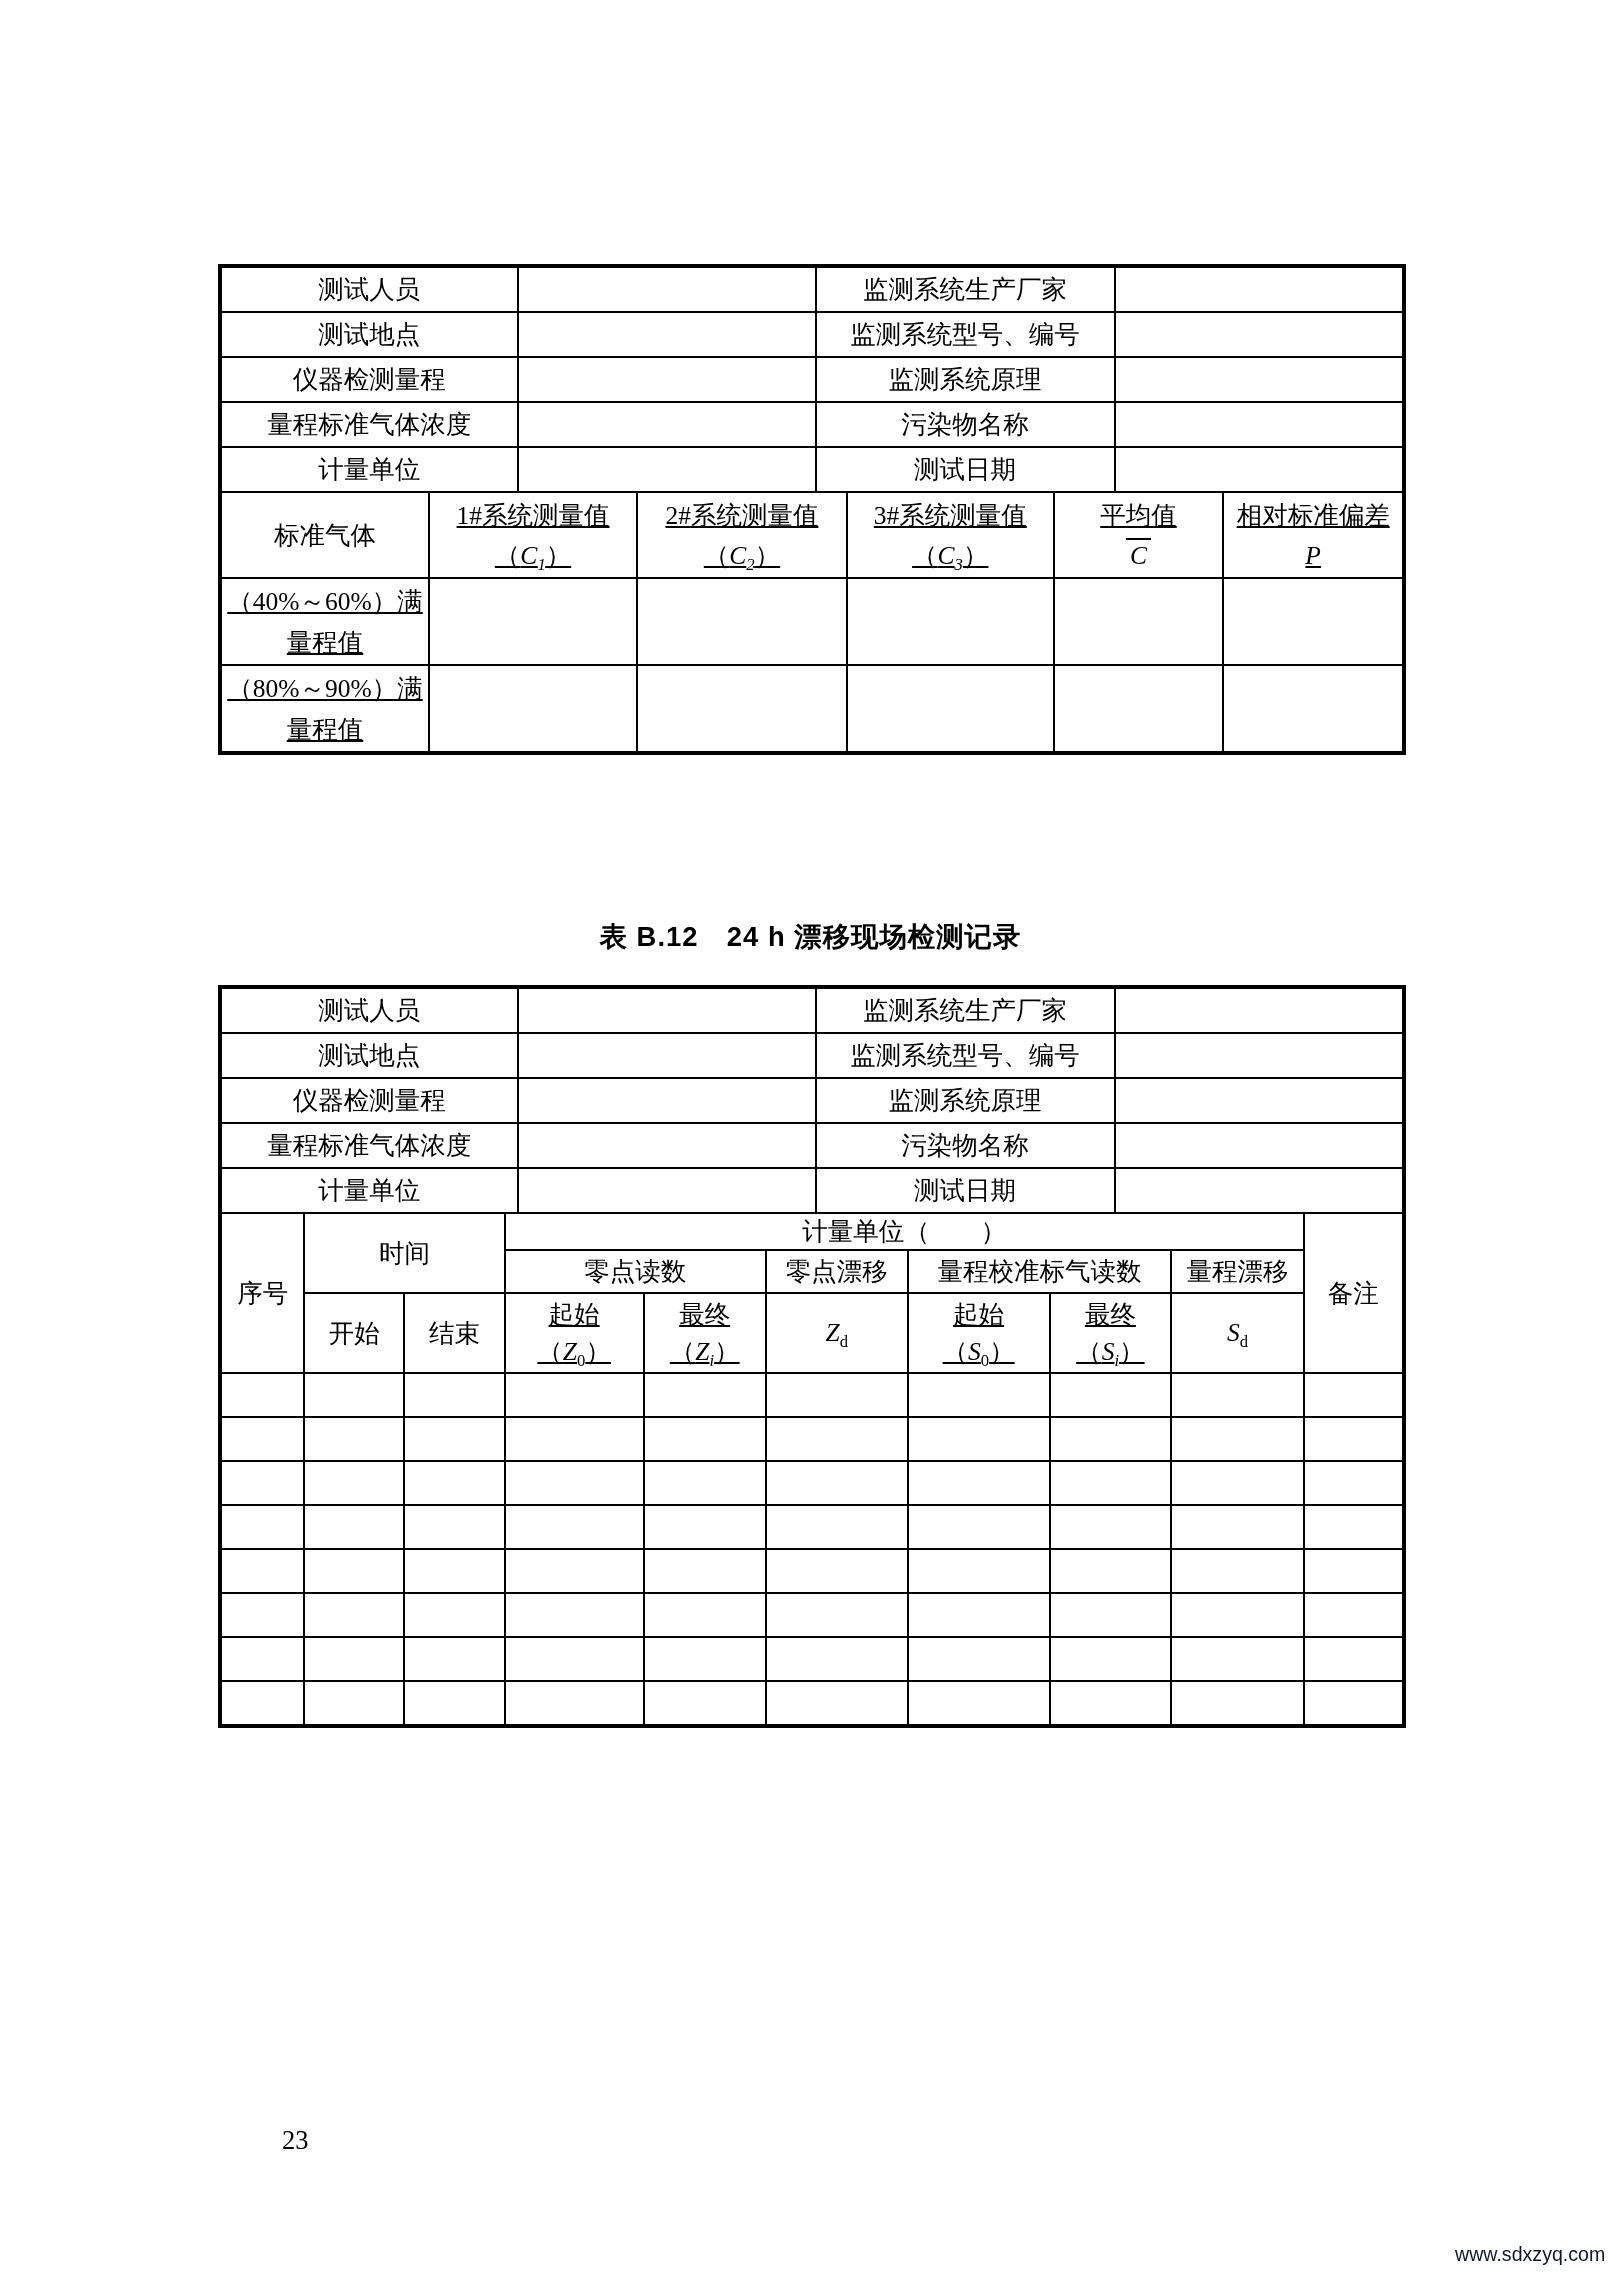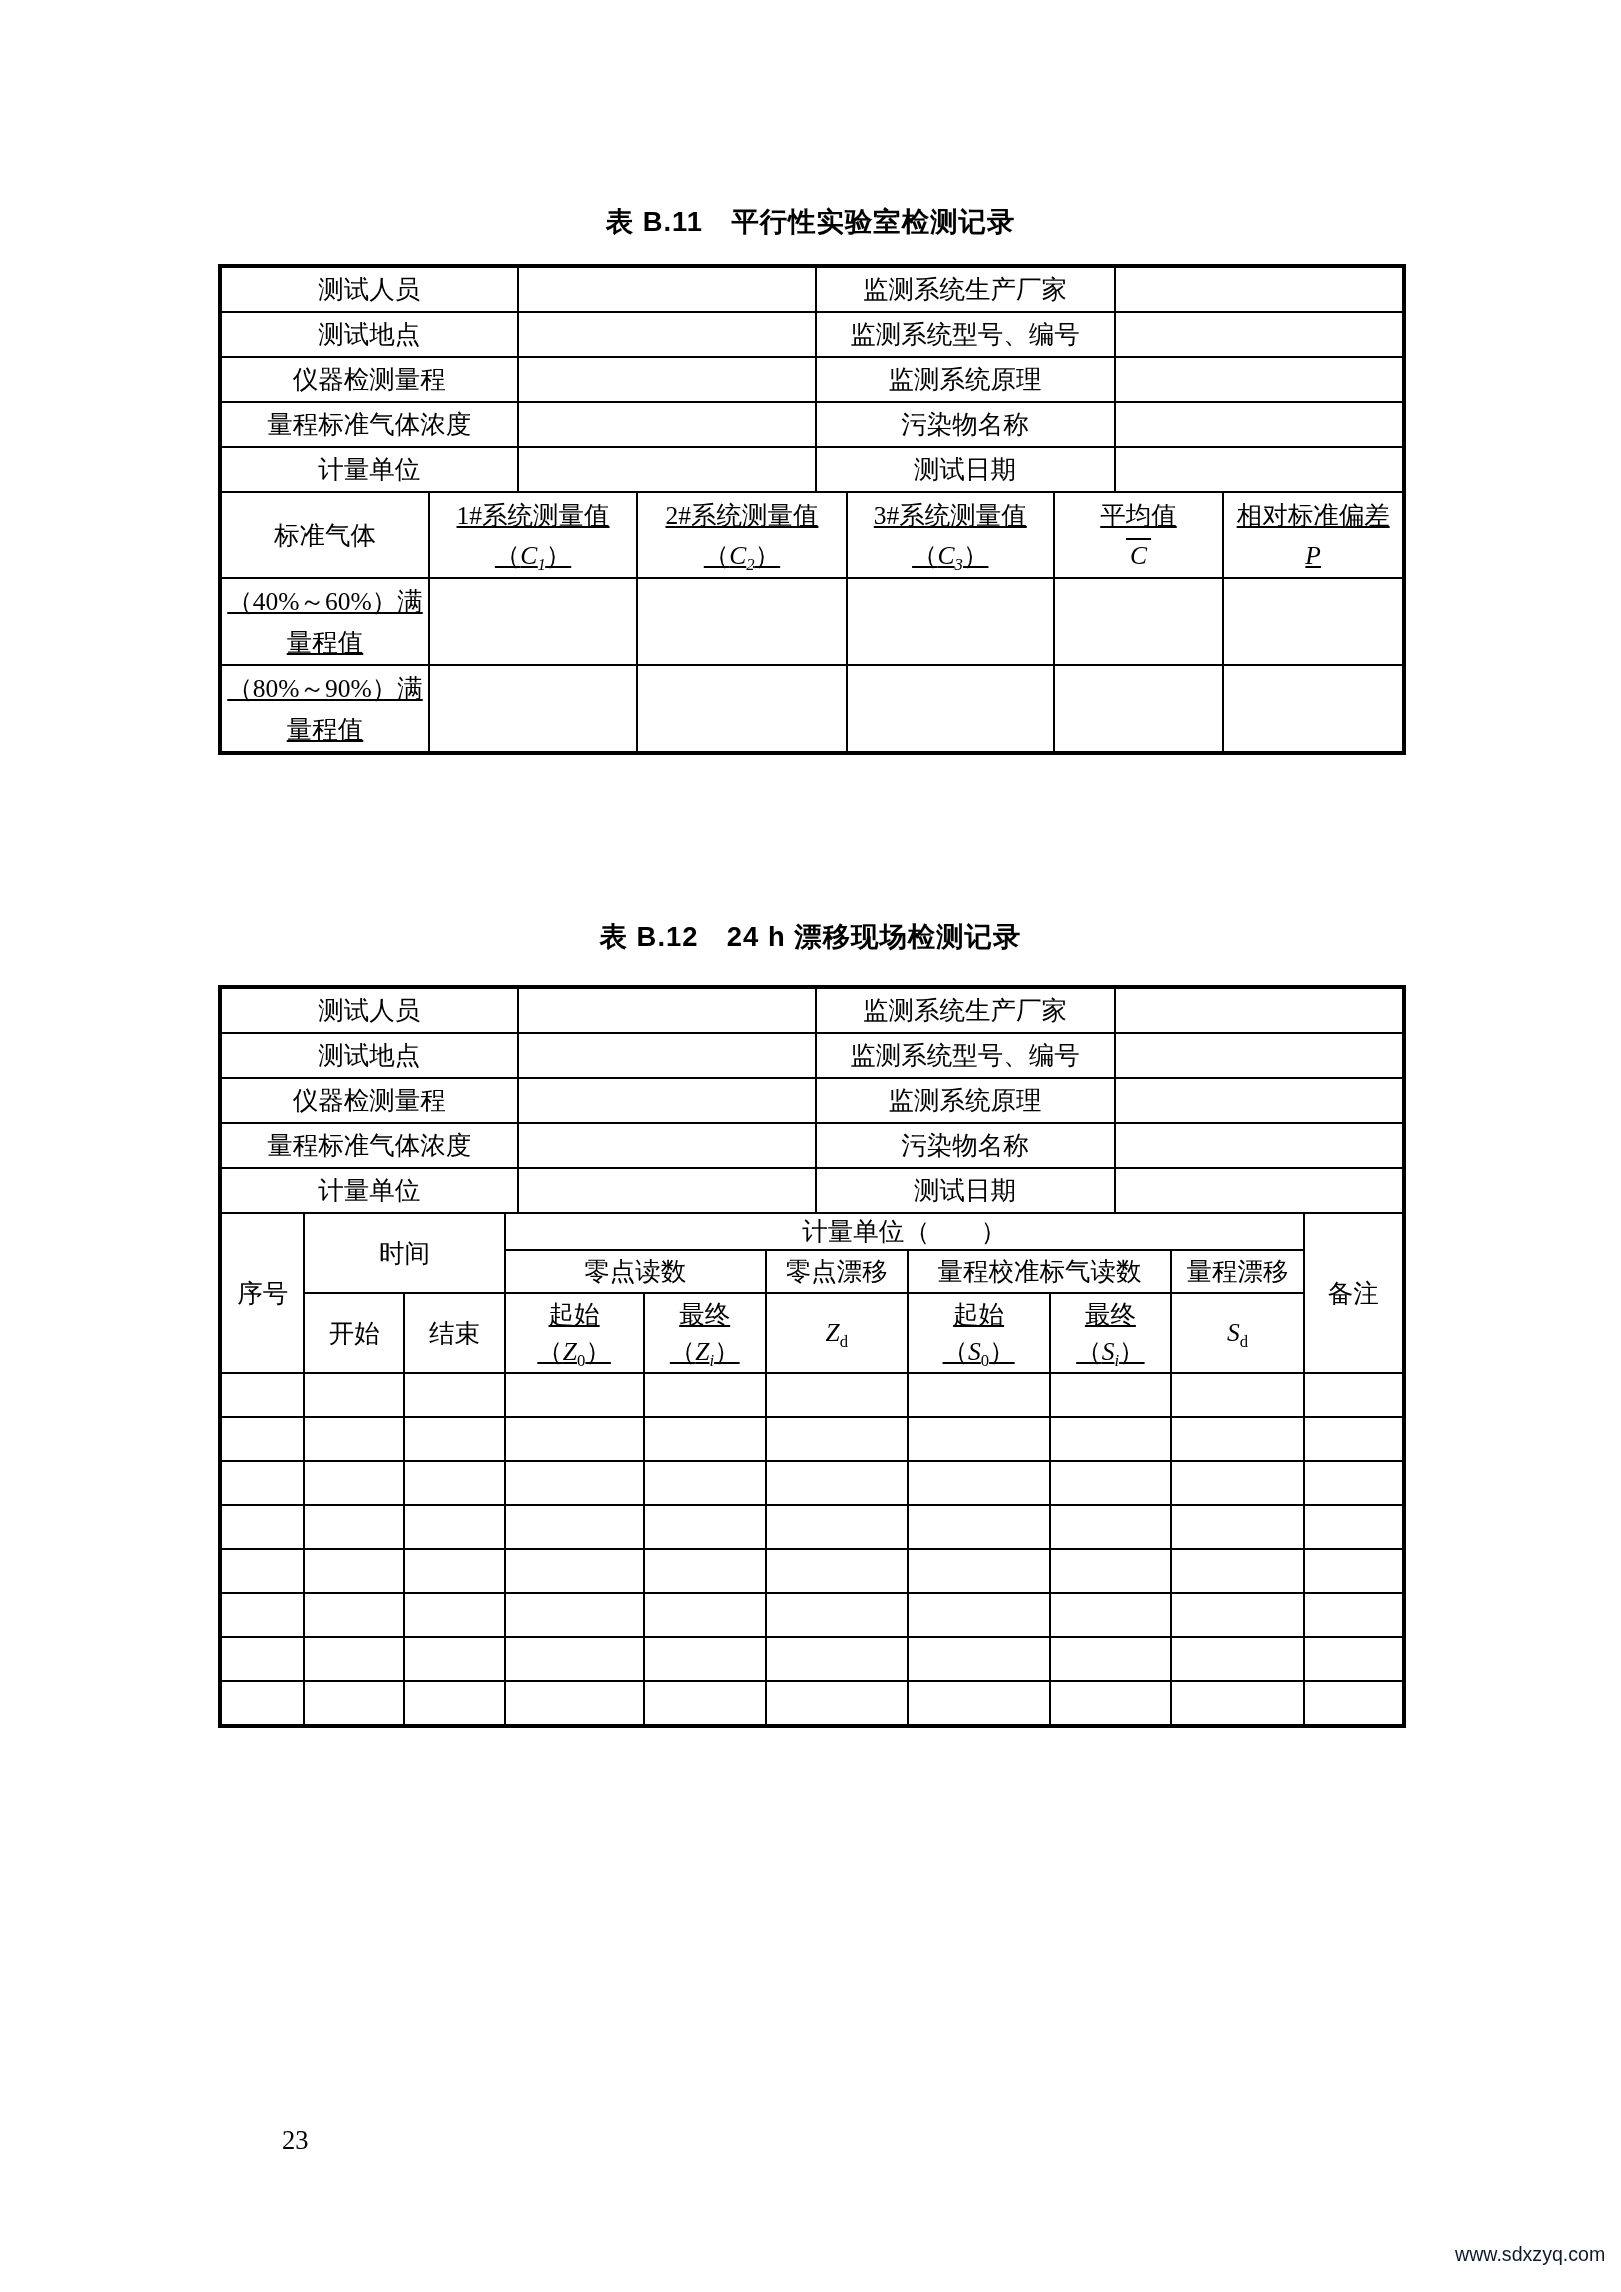--- a/index.html
+++ b/index.html
@@ -54,21 +54,20 @@
   .watermark {
     position:absolute; right:15.7px; top:2243px; font-size:19.6px;
     color:#0f172a; font-family:"Liberation Sans","DejaVu Sans",sans-serif;
   }
 </style>
 </head>
 <body>
 
 <div class="page">
 
-  <div class="title t1">表 B.11　平行性实验室检测记录</div>
 
   <div class="twrap twrap1">
     <table class="tbl info">
       <colgroup>
           <col style="width:25.1%">
           <col style="width:25.2%">
           <col style="width:25.3%">
           <col style="width:24.4%">
         </colgroup>
       <tbody>

